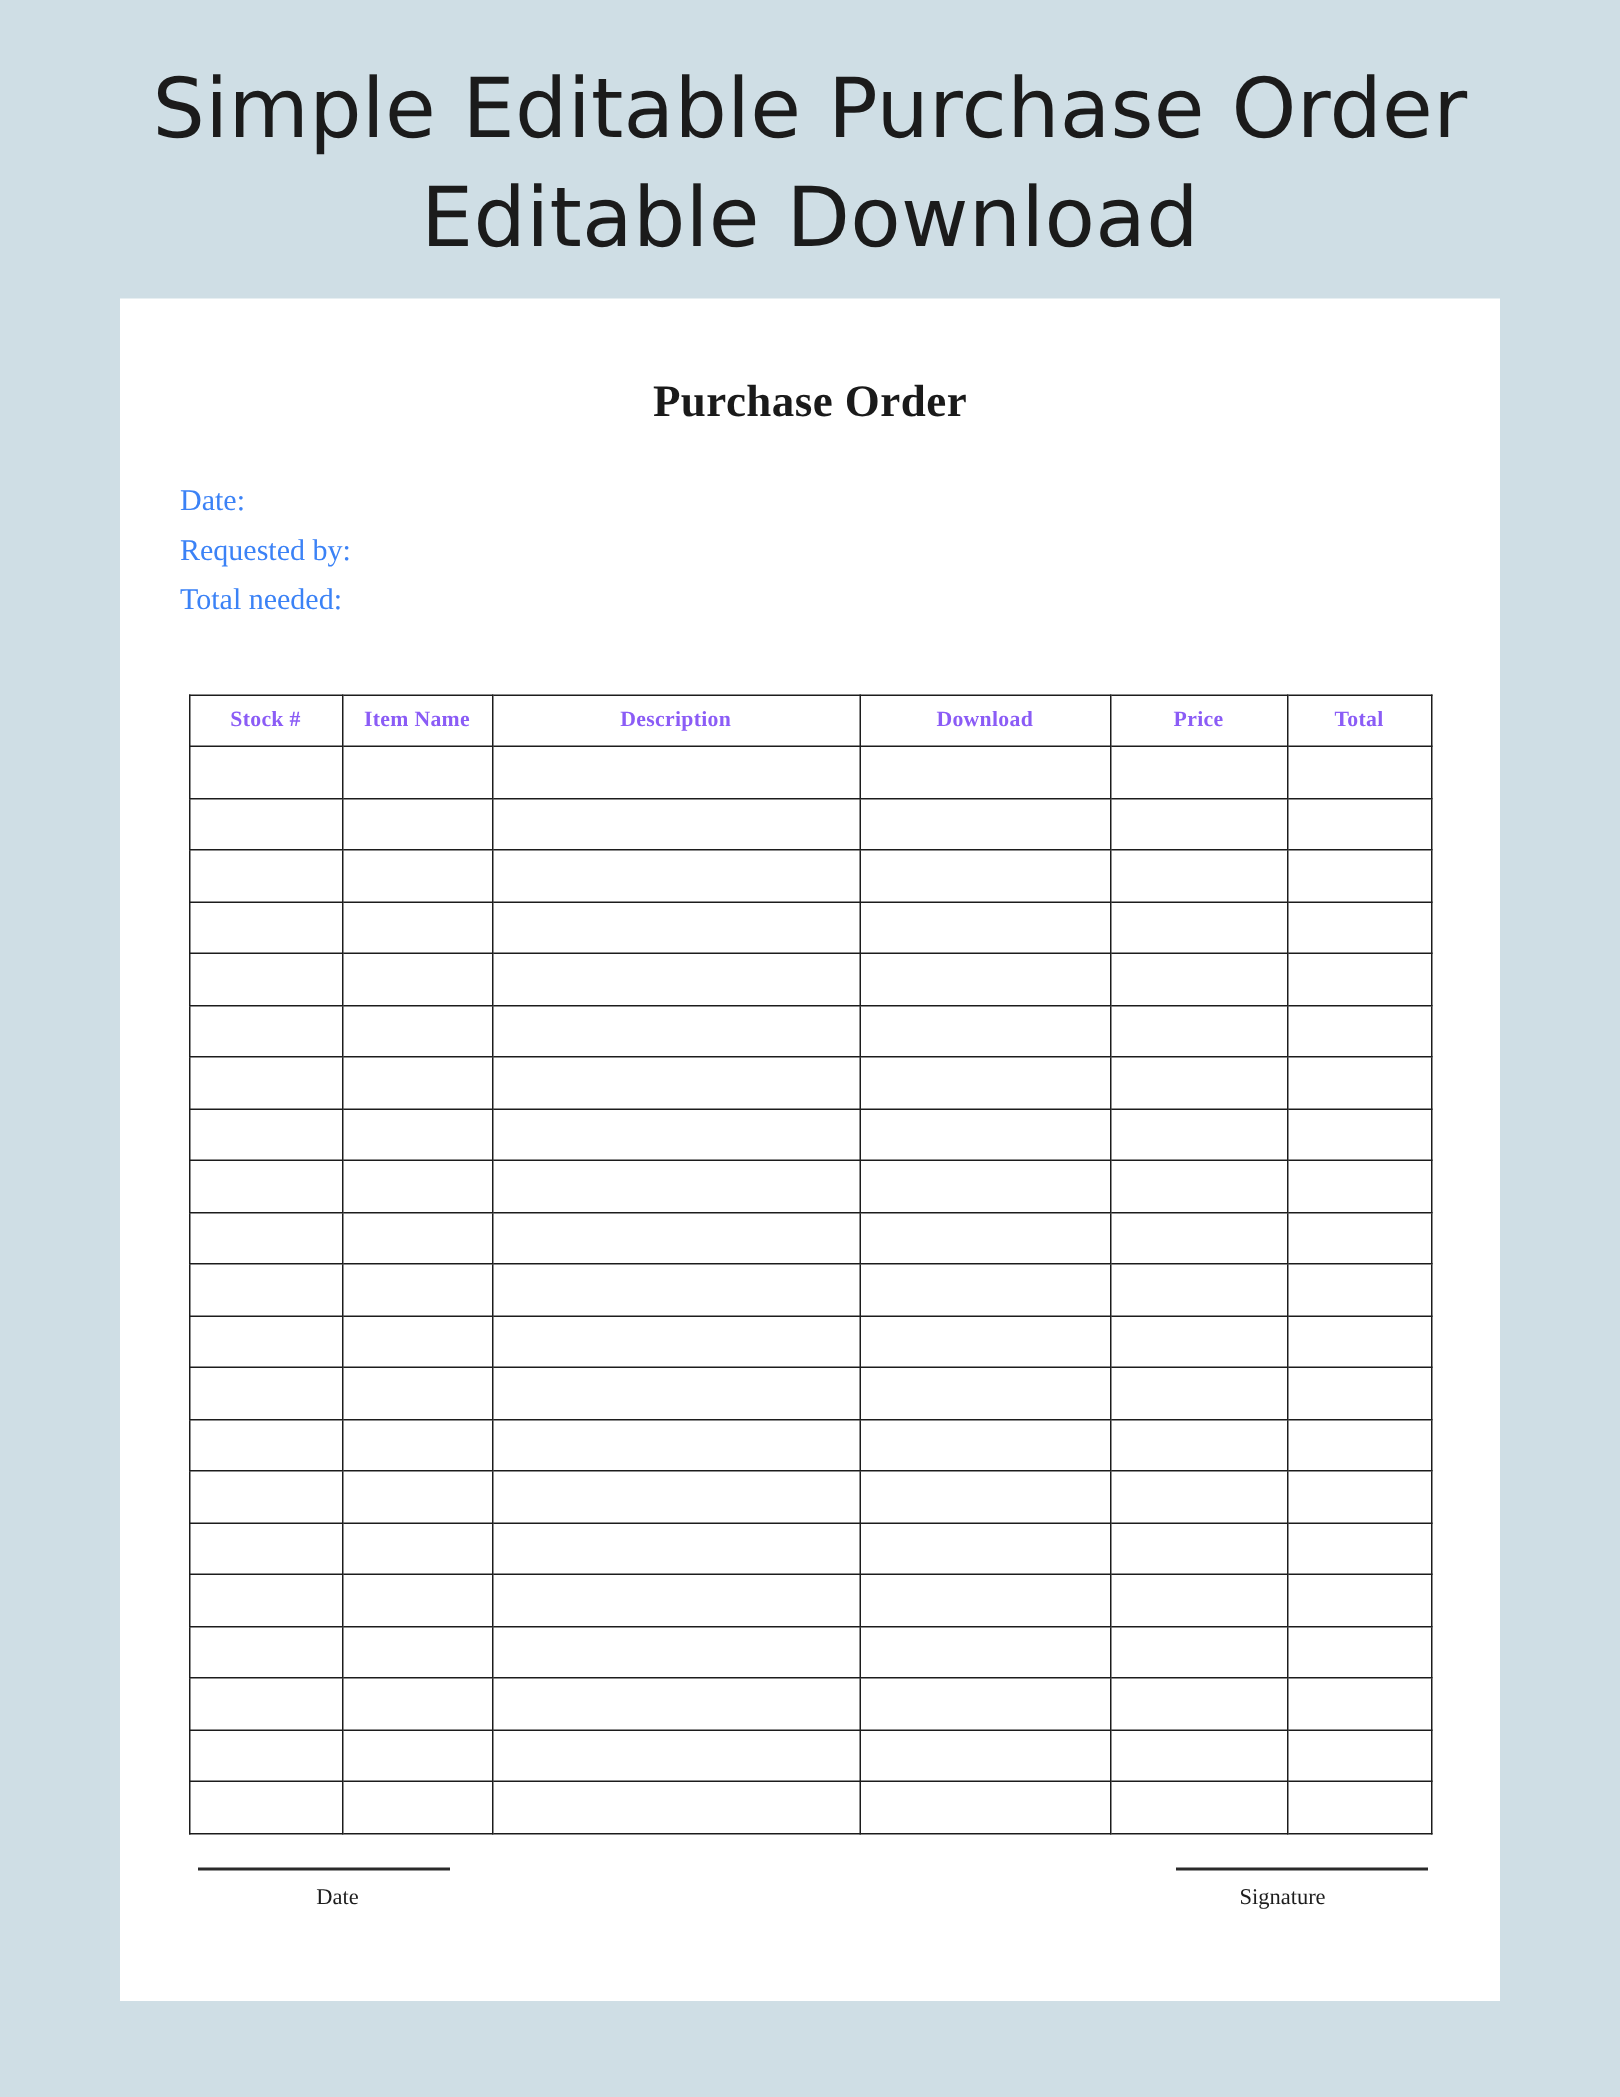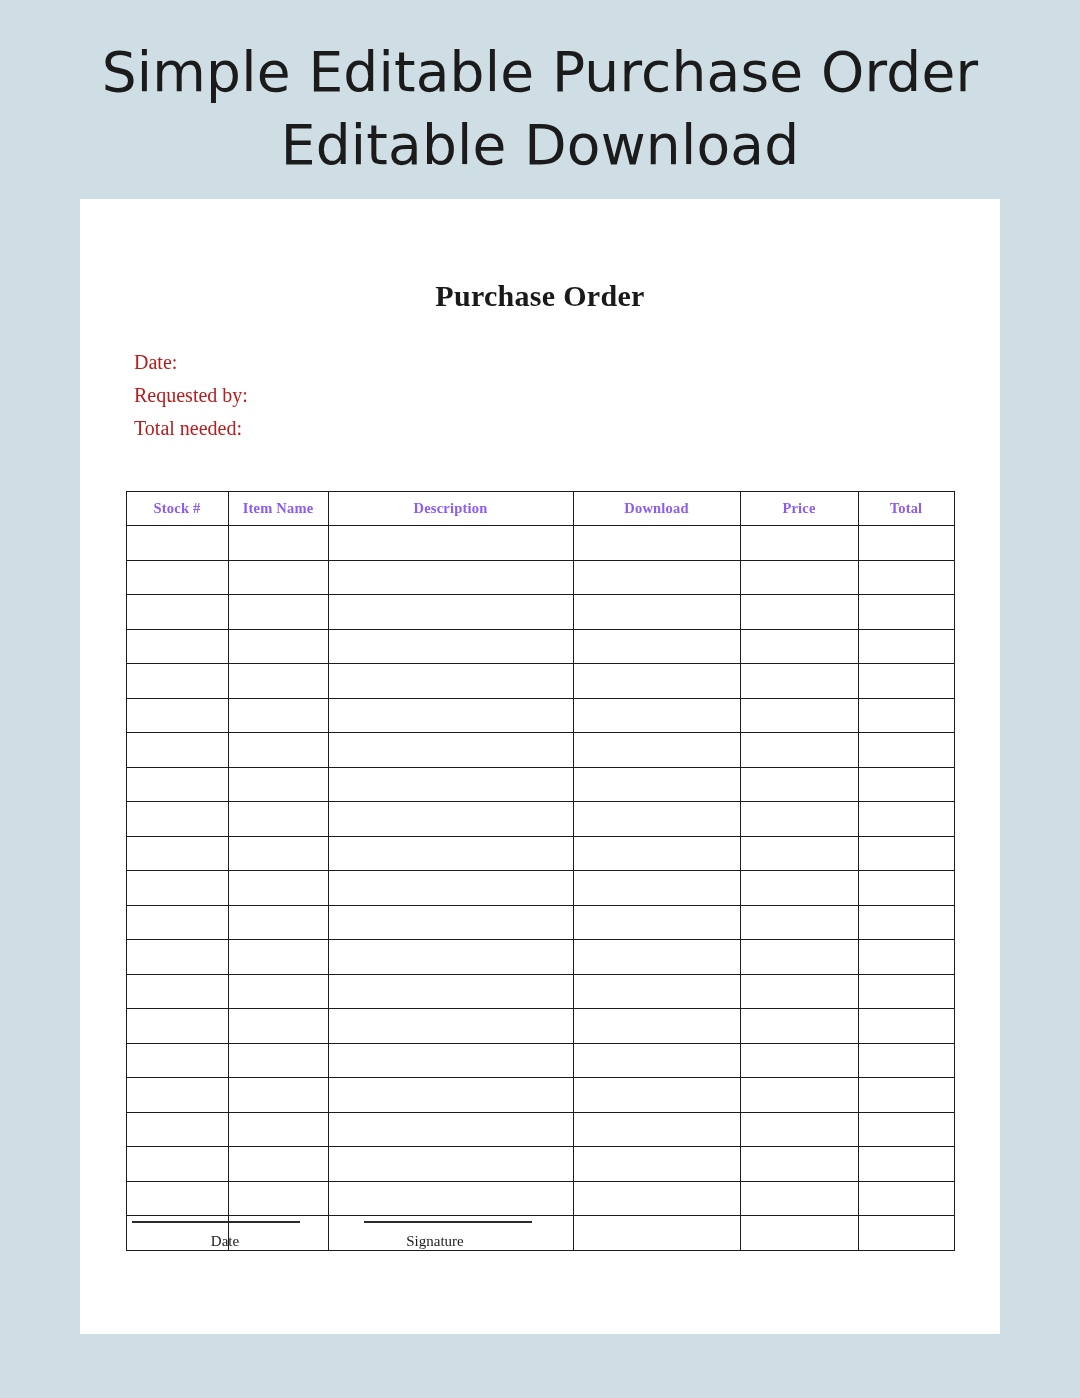--- a/index.html
+++ b/index.html
@@ -33,28 +33,28 @@
     width: 920px;
     height: 1135px;
     background: #ffffff;
   }
   .doc-title {
     text-align: center;
     font-family: "Liberation Serif", serif;
     font-weight: bold;
     font-size: 30px;
     color: #1a1a1a;
-    margin-top: 80px;
+    margin-top: 52px;
     letter-spacing: 0.3px;
   }
   .meta-block {
     margin-top: 34px;
-    padding-left: 54px;
+    padding-left: 40px;
     font-size: 20px;
-    color: #b91c1c;
+    color: #3b82f6;
     line-height: 1.55;
   }
   .meta-row {
     margin: 0 0 2px 0;
   }
   table.po-table {
     border-collapse: collapse;
     margin: 47px auto 0 auto;
     width: 828px;
     table-layout: fixed;
@@ -96,22 +96,23 @@
   .grand-total-box {
     width: 96px;
     height: 31px;
     border: 1px solid #1c1c1c;
     background: #fff;
   }
   .sign-area {
     position: absolute;
     left: 0;
     right: 0;
-    bottom: 84px;
+    bottom: 60px;
     display: flex;
+    justify-content: space-between;
     padding: 0 40px;
   }
   .sign-col {
     width: 210px;
     text-align: center;
   }
   .sign-line {
     border-top: 2px solid #2a2a2a;
     width: 168px;
     margin: 0 auto 10px auto;

